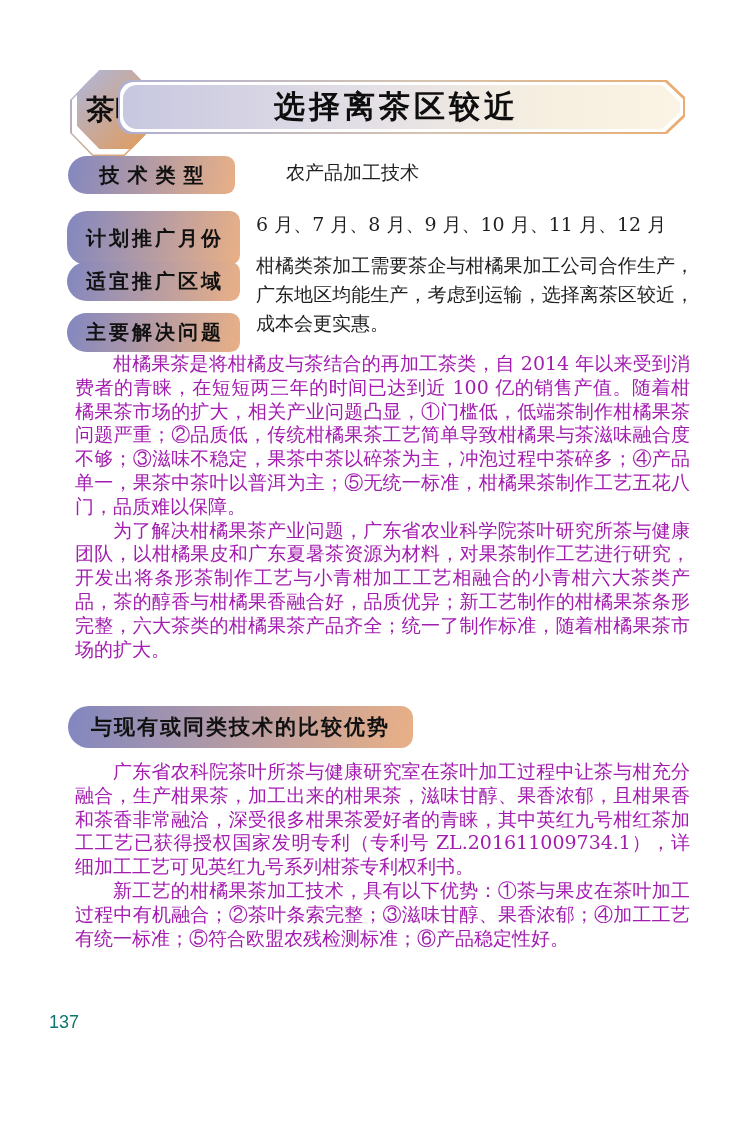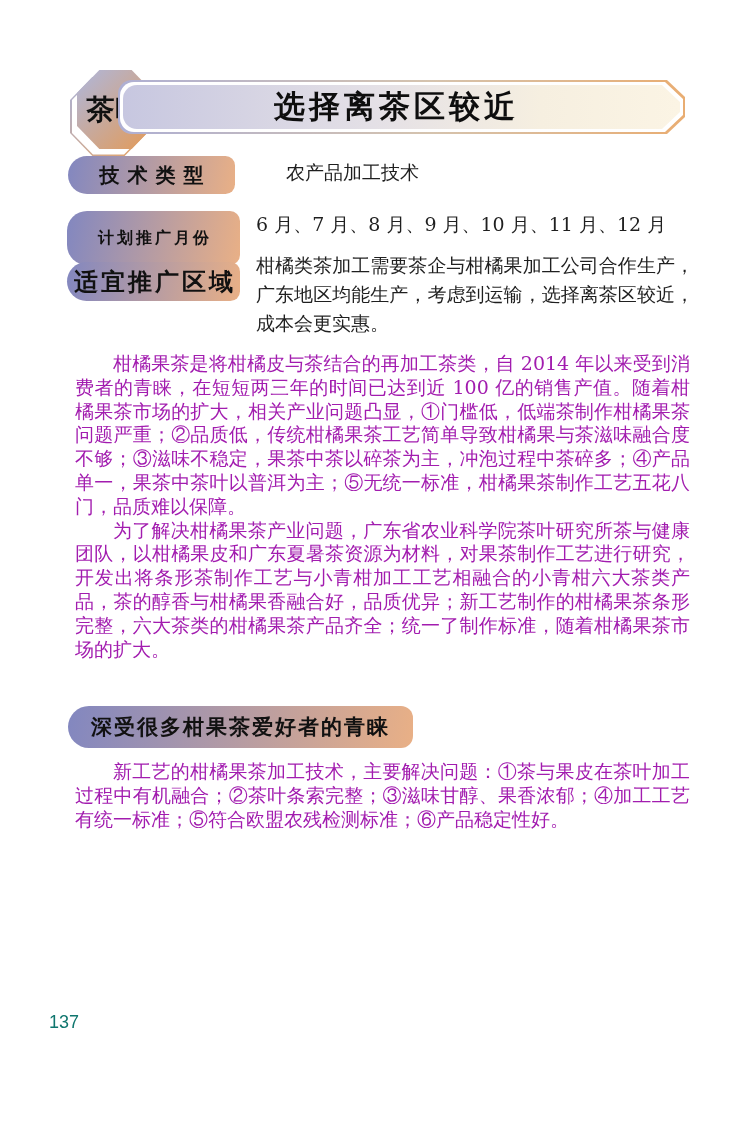--- a/index.html
+++ b/index.html
@@ -28,22 +28,22 @@
   .tb-fill{left:5px;top:5px;right:5px;bottom:5px;
            background:linear-gradient(90deg,#c7c7e0 0%,#e4e0e6 45%,#f6efe0 75%,#fbf4e4 100%);}
   .tb-text{position:absolute;left:0;right:10px;top:0;bottom:0;display:flex;align-items:center;justify-content:center;
            font-size:31px;font-weight:bold;letter-spacing:4px;color:#0e0e0e;}
 
   
   .badge{position:absolute;display:flex;align-items:center;justify-content:center;
          background:linear-gradient(100deg,#8287c0 0%,#e9b086 100%);
          border-radius:20px 10px 10px 20px;color:#111;font-weight:bold;}
   .badge-f0{left:68px;top:156px;width:167px;height:38px;font-size:20px;letter-spacing:8px;text-indent:8px;}
-  .badge-f1{left:67px;top:211px;width:173px;height:54px;font-size:16px;letter-spacing:3px;text-indent:3px;}
-  .badge-f2{left:67px;top:262px;width:173px;height:39px;font-size:24px;letter-spacing:3px;text-indent:3px;}
+  .badge-f1{left:67px;top:211px;width:173px;height:54px;font-size:20px;letter-spacing:3px;text-indent:3px;}
+  .badge-f2{left:67px;top:262px;width:173px;height:39px;font-size:20px;letter-spacing:3px;text-indent:3px;}
   .badge-f3{left:67px;top:313px;width:173px;height:39px;font-size:20px;letter-spacing:3px;text-indent:3px;}
 
   .kai{font-family:"DejaVu Serif","Liberation Serif",serif;}
   .field-value{position:absolute;font-size:19px;color:#1f1f1f;}
   .fv0{left:256px;top:160px;margin-left:30px;}
   .fv1{left:256px;top:212px;}
   .fv2{left:256px;top:251px;width:438px;line-height:29px;text-align:justify;}
 
   
   .bodytext{position:absolute;left:75px;width:615px;font-size:19px;line-height:23.8px;
@@ -84,27 +84,29 @@
 
   <div class="badge badge-f0">技术类型</div>
   <div class="field-value fv0 kai">农产品加工技术</div>
 
   <div class="badge badge-f1">计划推广月份</div>
   <div class="field-value fv1 kai">6 月、7 月、8 月、9 月、10 月、11 月、12 月</div>
 
   <div class="badge badge-f2">适宜推广区域</div>
   <div class="field-value fv2 kai">柑橘类茶加工需要茶企与柑橘果加工公司合作生产，广东地区均能生产，考虑到运输，选择离茶区较近，成本会更实惠。</div>
 
+  <div class="badge badge-f3">主要解决问题</div>
 
   <div class="bodytext main-text kai">
     <p>柑橘果茶是将柑橘皮与茶结合的再加工茶类，自 2014 年以来受到消费者的青睐，在短短两三年的时间已达到近 100 亿的销售产值。随着柑橘果茶市场的扩大，相关产业问题凸显，①门槛低，低端茶制作柑橘果茶问题严重；②品质低，传统柑橘果茶工艺简单导致柑橘果与茶滋味融合度不够；③滋味不稳定，果茶中茶以碎茶为主，冲泡过程中茶碎多；④产品单一，果茶中茶叶以普洱为主；⑤无统一标准，柑橘果茶制作工艺五花八门，品质难以保障。</p>
     <p>为了解决柑橘果茶产业问题，广东省农业科学院茶叶研究所茶与健康团队，以柑橘果皮和广东夏暑茶资源为材料，对果茶制作工艺进行研究，开发出将条形茶制作工艺与小青柑加工工艺相融合的小青柑六大茶类产品，茶的醇香与柑橘果香融合好，品质优异；新工艺制作的柑橘果茶条形完整，六大茶类的柑橘果茶产品齐全；统一了制作标准，随着柑橘果茶市场的扩大。</p>
   </div>
 
-  <div class="section-badge">深受很多柑果茶爱好者的青睐</div>
+  <div class="section-badge">与现有或同类技术的比较优势</div>
 
   <div class="bodytext cmp-text kai">
-    <p>新工艺的柑橘果茶加工技术，主要解决问题：①茶与果皮在茶叶加工过程中有机融合；②茶叶条索完整；③滋味甘醇、果香浓郁；④加工工艺有统一标准；⑤符合欧盟农残检测标准；⑥产品稳定性好。</p>
+    <p>广东省农科院茶叶所茶与健康研究室在茶叶加工过程中让茶与柑充分融合，生产柑果茶，加工出来的柑果茶，滋味甘醇、果香浓郁，且柑果香和茶香非常融洽，深受很多柑果茶爱好者的青睐，其中英红九号柑红茶加工工艺已获得授权国家发明专利（专利号 ZL.201611009734.1），详细加工工艺可见英红九号系列柑茶专利权利书。</p>
+    <p>新工艺的柑橘果茶加工技术，具有以下优势：①茶与果皮在茶叶加工过程中有机融合；②茶叶条索完整；③滋味甘醇、果香浓郁；④加工工艺有统一标准；⑤符合欧盟农残检测标准；⑥产品稳定性好。</p>
   </div>
 
   <div class="page-number">137</div>
 
 </div>
 
 </body></html>

